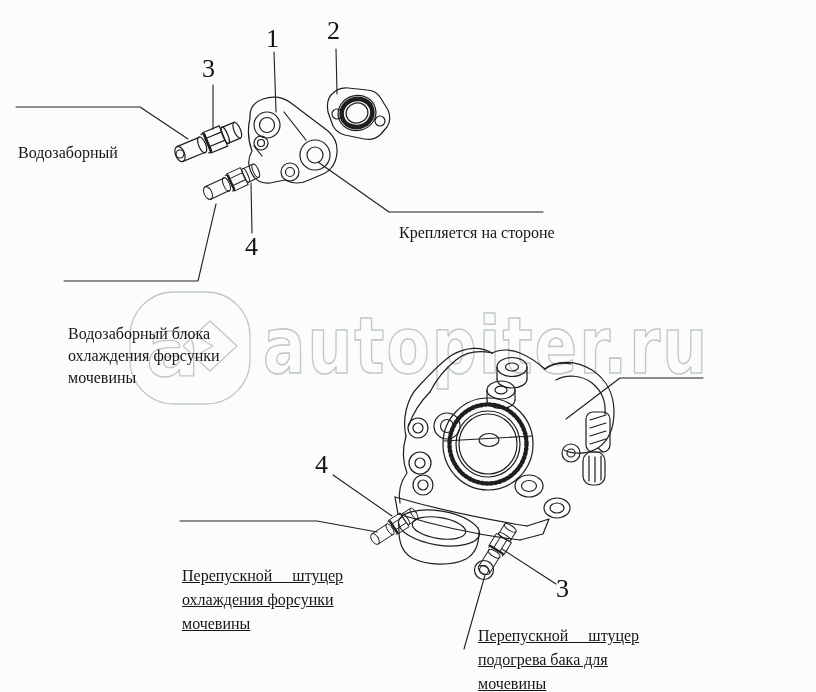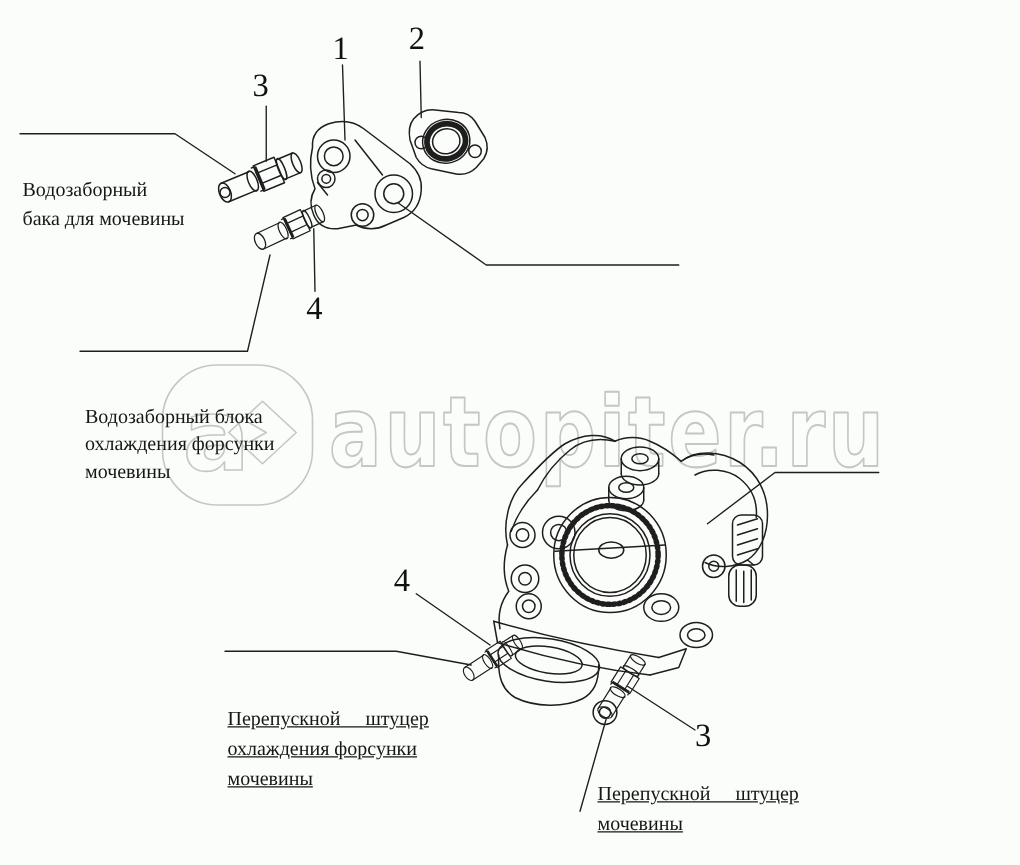--- a/index.html
+++ b/index.html
@@ -175,37 +175,38 @@
 
 <div class="num" style="left:266px;top:26px">1</div>
 <div class="num" style="left:327px;top:18px">2</div>
 <div class="num" style="left:202px;top:56px">3</div>
 <div class="num" style="left:245px;top:234px">4</div>
 <div class="num" style="left:315px;top:452px">4</div>
 <div class="num" style="left:556px;top:576px">3</div>
 
 <div class="ann" style="left:18px;top:141px">
   <div>Водозаборный</div>
-  <div>бака для мочевины</div>
 </div>
 
 <div class="ann" style="left:399px;top:221px">
+  <div>Крепляется на стороне</div>
 </div>
 
 <div class="ann" style="left:68px;top:323px;line-height:22px">
   <div>Водозаборный блока</div>
   <div>охлаждения форсунки</div>
   <div>мочевины</div>
 </div>
 
 
 <div class="ann pre" style="left:182px;top:564px;line-height:24px">
   <div>Перепускной     штуцер</div>
   <div>охлаждения форсунки</div>
   <div>мочевины</div>
 </div>
 
 <div class="ann pre" style="left:478px;top:624px;line-height:24px">
   <div>Перепускной     штуцер</div>
+  <div>подогрева бака для</div>
   <div>мочевины</div>
 </div>
 
 </div>
 
 </body></html>

